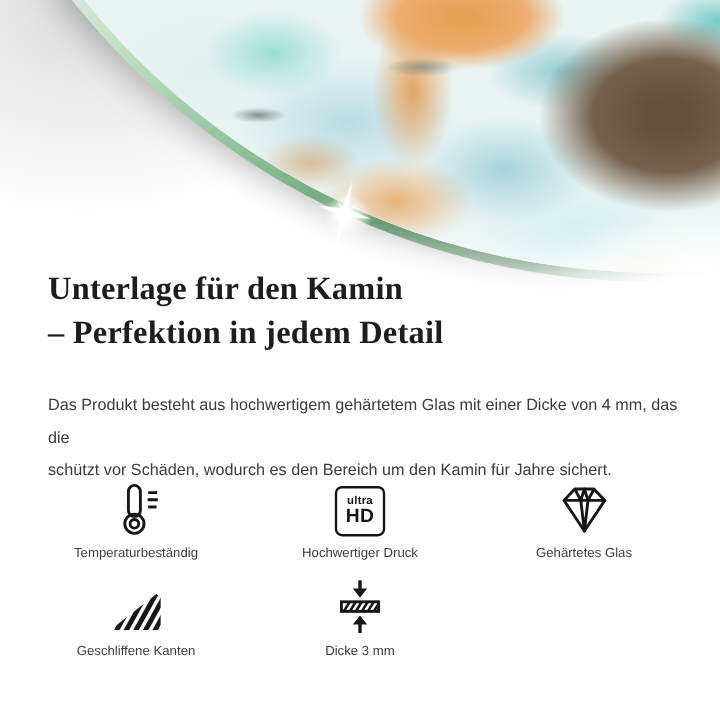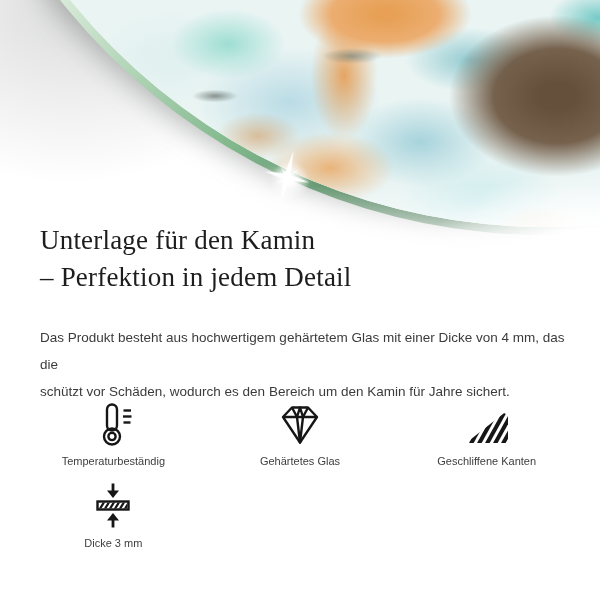--- a/index.html
+++ b/index.html
@@ -97,21 +97,21 @@
   <div class="edge-glint"></div>
   <svg class="sparkle" width="56" height="56" viewBox="0 0 56 56">
     <g transform="rotate(14 28 28)" fill="#ffffff" style="filter:drop-shadow(0 0 5px rgba(255,255,255,.95));">
       <polygon points="28,1 31,25 51,28 31,31 28,55 25,31 5,28 25,25"></polygon>
       <polygon points="28,14 29.5,26.5 40,28 29.5,29.5 28,42 26.5,29.5 16,28 26.5,26.5" transform="rotate(45 28 28)" opacity=".85"></polygon>
     </g>
   </svg>
   <div class="hero-fade"></div>
 </div>
 
-<h1 class="heading" style="margin:0;font-weight:400;">
+<h1 class="heading" style="margin:0;font-weight:700;">
   <div>Unterlage für den Kamin</div>
   <div>– Perfektion in jedem Detail</div>
 </h1>
 
 <div class="desc">
   <div>Das Produkt besteht aus hochwertigem gehärtetem Glas mit einer Dicke von 4 mm, das die</div>
   <div>schützt vor Schäden, wodurch es den Bereich um den Kamin für Jahre sichert.</div>
 </div>
 
 <div class="features">
@@ -123,20 +123,29 @@
         <circle class="icon-stroke" cx="22" cy="35.5" r="8"></circle>
         <circle class="icon-stroke" cx="22" cy="35.5" r="3.6"></circle>
         <line class="icon-stroke" x1="33.5" y1="9.5" x2="41" y2="9.5" stroke-width="2.2"></line>
         <line class="icon-stroke" x1="33" y1="15.5" x2="41.5" y2="15.5" stroke-width="2.2"></line>
         <line class="icon-stroke" x1="33.5" y1="21.5" x2="40.5" y2="21.5" stroke-width="2.2"></line>
       </svg>
     </div>
     <span class="feature-label">Temperaturbeständig</span>
   </div>
 
+  <div class="feature">
+    <div class="icon-box">
+      <div class="uhd">
+        <span class="uhd-top">ultra</span>
+        <span class="uhd-bottom">HD</span>
+      </div>
+    </div>
+    <span class="feature-label">Hochwertiger Druck</span>
+  </div>
 
 
   <div class="feature">
     <div class="icon-box">
       <svg width="48" height="44" viewBox="0 0 48 44">
         <path class="icon-stroke" d="M7,14 L16,4.5 L32,4.5 L41,14 L24,39.5 Z" stroke-linejoin="round"></path>
         <line class="icon-stroke" x1="7" y1="14" x2="41" y2="14" stroke-width="2"></line>
         <polyline class="icon-stroke" points="16,4.5 21,14 24,4.5 27,14 32,4.5" stroke-width="2" stroke-linejoin="round"></polyline>
         <path class="icon-stroke" d="M21,14 L24,39.5 L27,14" stroke-width="2" stroke-linejoin="round"></path>
       </svg>

